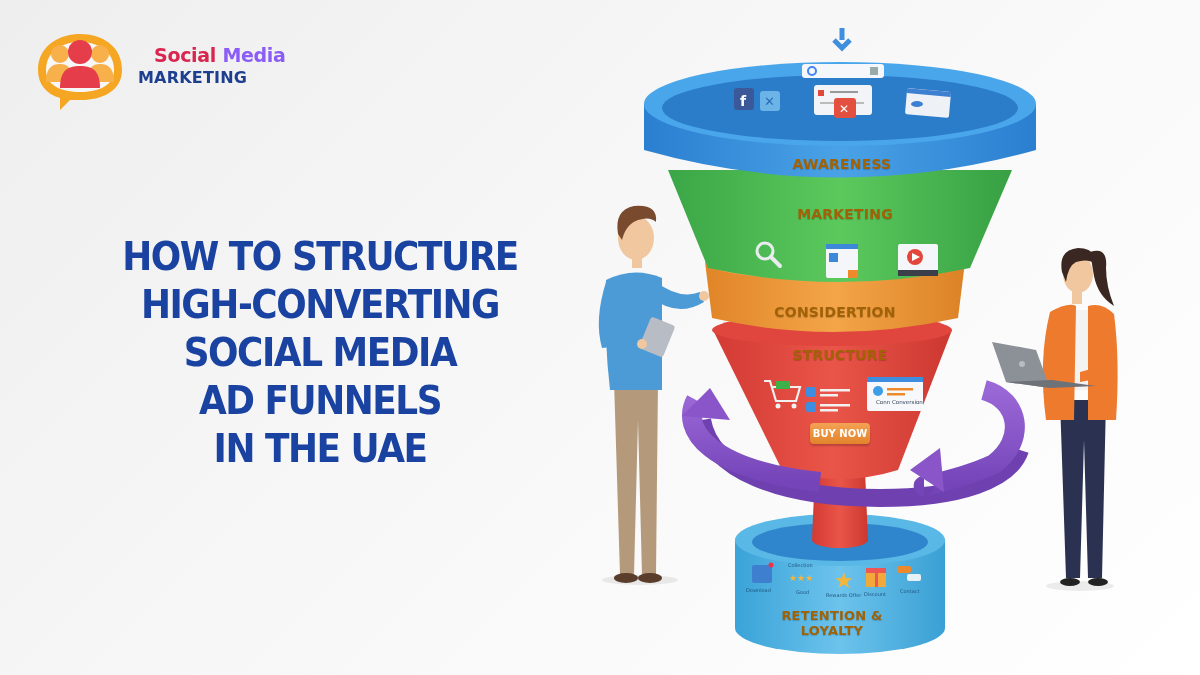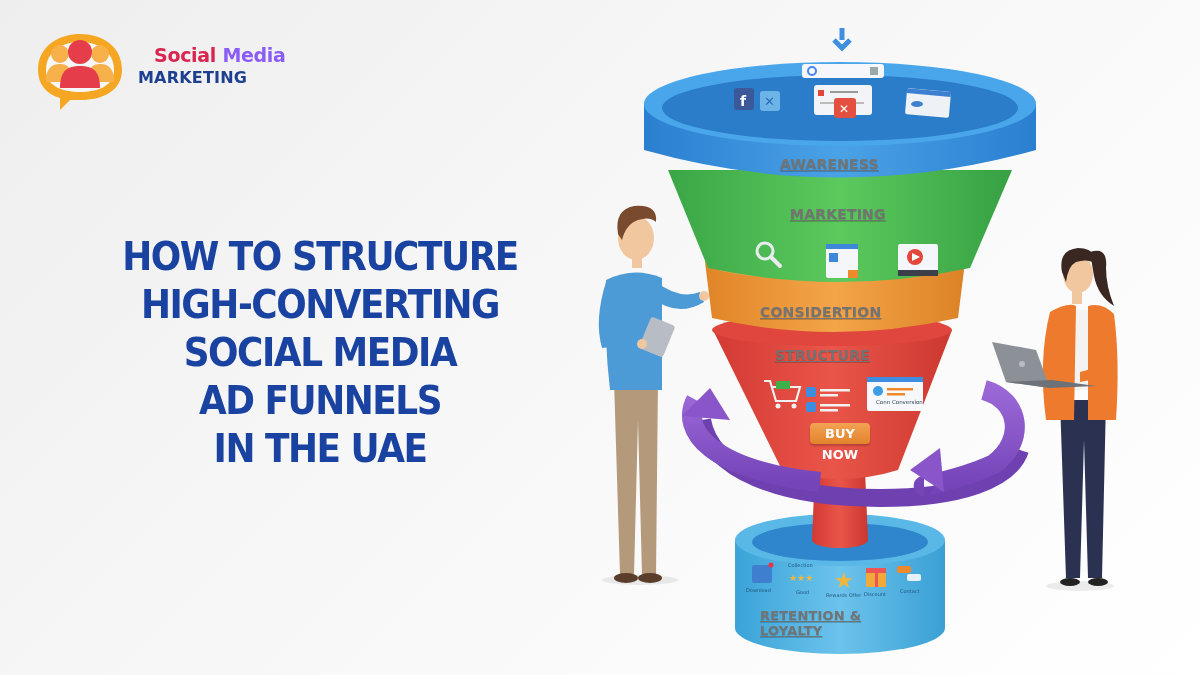--- a/index.html
+++ b/index.html
@@ -29,28 +29,27 @@
       transform: scaleX(0.92); transform-origin: center;
     }
     .headline div { white-space: nowrap; }
 
     
     .illustration { position: absolute; left: 580px; top: 0; width: 620px; height: 675px; }
     .illustration svg { position: absolute; left: 0; top: 0; }
 
     .stage-label {
       position: absolute; font-family: "DejaVu Sans", sans-serif; font-weight: bold;
-      color: #737373; font-size: 14px; letter-spacing: 0.2px;
+      color: #a16207; text-align: center; font-size: 14px; letter-spacing: 0.2px;
       text-shadow: 0 1px 1px rgba(0,0,0,0.18);
-      text-decoration: underline;
     }
     .buy-now {
       position: absolute; left: 230px; top: 423px; width: 60px; height: 21px;
       background: linear-gradient(#f3a253, #e2832c); border-radius: 4px;
-      color: #fff; font-weight: bold; font-size: 13px; text-align: center; line-height: 21px;
+      color: #fff; font-weight: bold; font-size: 10px; text-align: center; line-height: 21px;
       font-family: "DejaVu Sans", sans-serif;
       box-shadow: 0 2px 2px rgba(0,0,0,0.2);
     }
     .conv-card-text {
       position: absolute; left: 296px; top: 399px; font-size: 5.5px; color: #345;
       font-family: "DejaVu Sans", sans-serif;
     }
     .ret-caption {
       position: absolute; font-size: 5px; color: #20577f; font-family: "DejaVu Sans", sans-serif; white-space: nowrap;
     }
@@ -257,21 +256,21 @@
       <ellipse cx="498" cy="274" rx="15" ry="19" fill="#f1c7a0"></ellipse>
       <path d="M482 272 Q478 250 498 248 Q516 248 516 264 Q508 258 496 262 Q488 266 486 282 Z" fill="#3a2722"></path>
       <path d="M510 252 Q528 246 526 268 Q526 286 534 306 Q518 296 514 276 Z" fill="#3a2722"></path>
     </g>
   </svg>
 
   <div class="stage-label" style="left:200px; top:156px; width:124px;">AWARENESS</div>
   <div class="stage-label" style="left:210px; top:206px; width:110px;">MARKETING</div>
   <div class="stage-label" style="left:180px; top:304px; width:150px;">CONSIDERTION</div>
   <div class="stage-label" style="left:195px; top:347px; width:130px;">STRUCTURE</div>
-  <div class="stage-label" style="left:180px; top:608px; width:160px; font-size:13px;">RETENTION &amp; LOYALTY</div>
+  <div class="stage-label" style="left:172px; top:608px; width:160px; font-size:13px;">RETENTION &amp; LOYALTY</div>
 
   <div class="buy-now">BUY NOW</div>
   <div class="conv-card-text">Conn Conversion</div>
 
   <div class="ret-caption" style="left:208px; top:562px;">Collection</div>
   <div class="ret-caption" style="left:166px; top:587px;">Download</div>
   <div class="ret-caption" style="left:216px; top:589px;">Good</div>
   <div class="ret-caption" style="left:246px; top:592px;">Rewards Offer</div>
   <div class="ret-caption" style="left:284px; top:591px;">Discount</div>
   <div class="ret-caption" style="left:320px; top:588px;">Contact</div>

